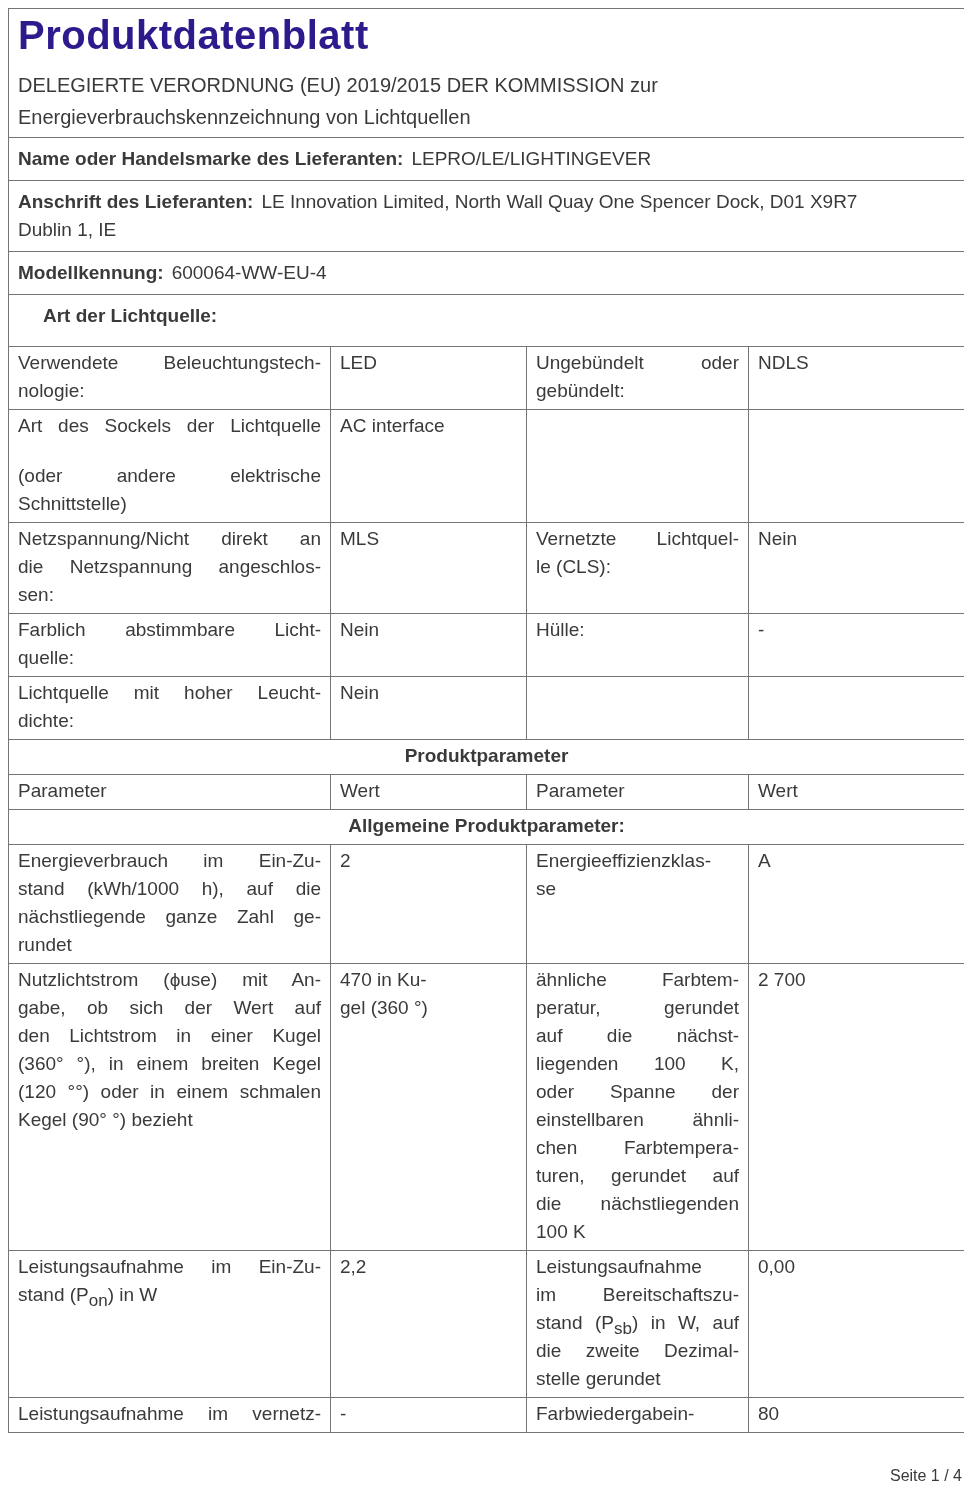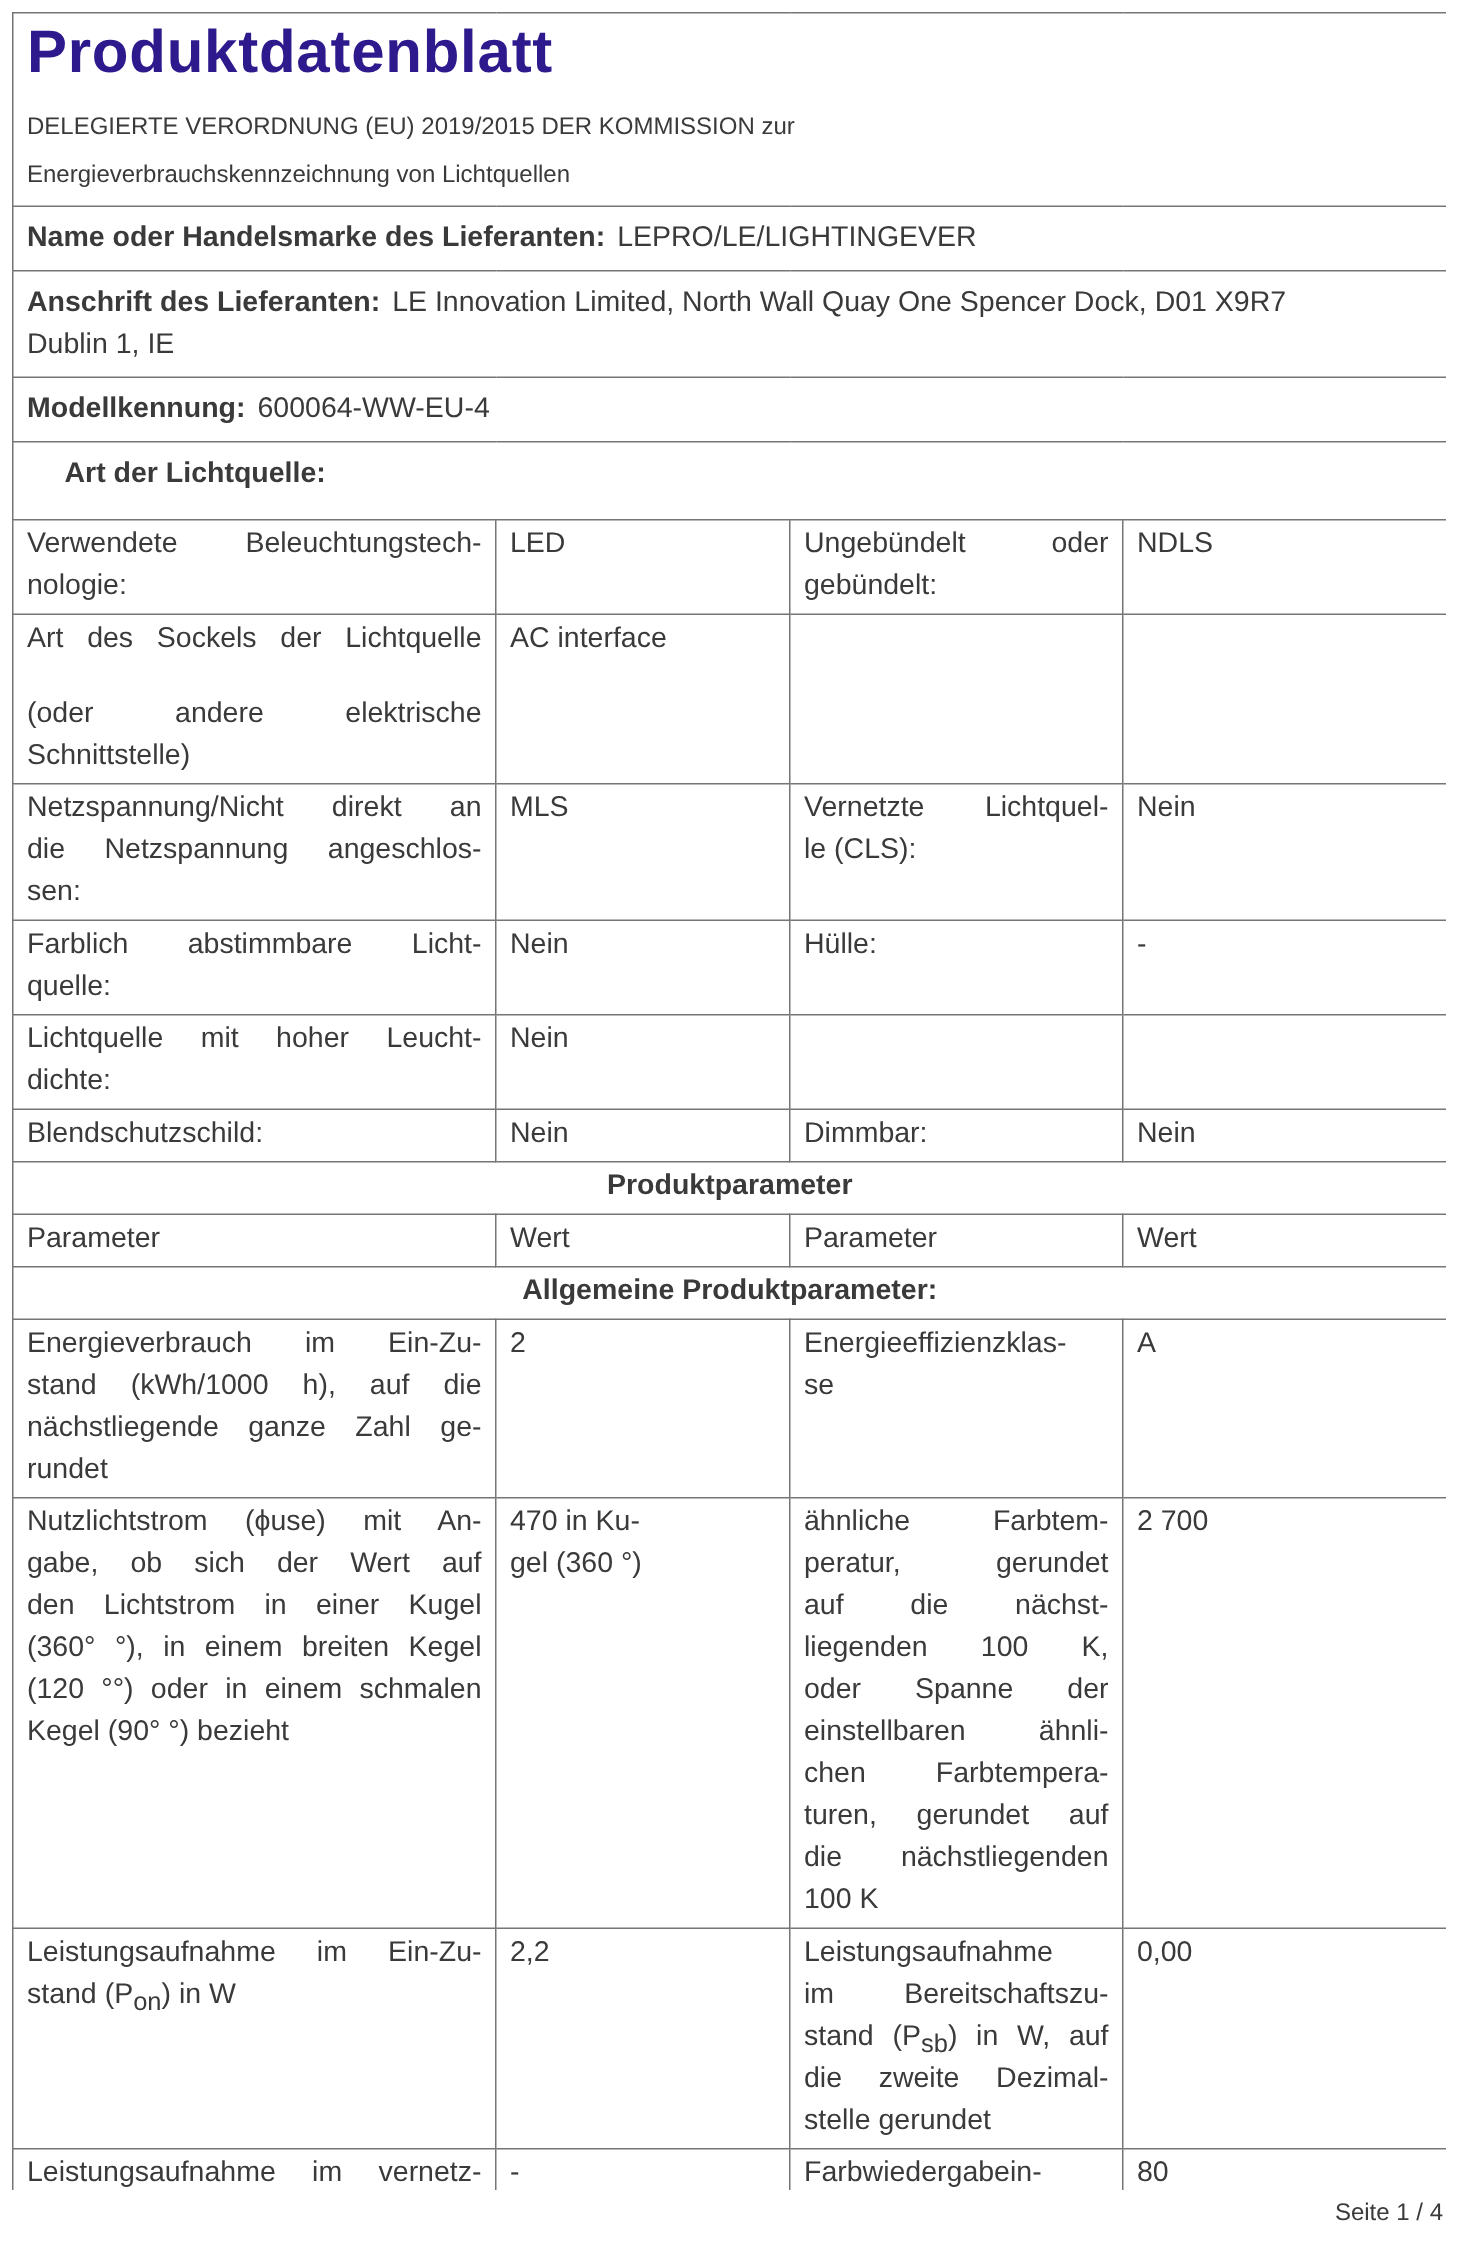--- a/index.html
+++ b/index.html
@@ -30,21 +30,21 @@
   .lbl { margin-right: 8px; text-align: right; }
   .center { text-align: left; }
   .pre { white-space: pre-line; }
   .title-cell { padding: 8px 12px 12px; }
   h1.doc-title {
     margin: 0 0 10px 0;
     font-family: "Liberation Sans", "DejaVu Sans", sans-serif;
     font-weight: bold; font-size: 40px; line-height: 48px;
     color: var(--accent, #2e1a8c); letter-spacing: 0.5px;
   }
-  .reg { font-size: 16px; line-height: 32px; color: var(--text, #3a3a3a); }
+  .reg { font-size: 20px; line-height: 32px; color: var(--text, #3a3a3a); }
   
   .ln { text-align: justify; text-align-last: justify; }
   .ln-last { text-align-last: left; }
   .ln-empty { height: 22px; }
   sub { font-size: 17px; line-height: 0; }
   .section-cell { text-align: center; font-weight: bold; }
   .row-art td { padding-bottom: 16px; padding-left: 34px; }
   .footer {
     position: absolute; right: 10px; top: 1466px;
     font-size: 16px; line-height: 20px; color: var(--text, #3a3a3a);
@@ -145,30 +145,20 @@
       </tr>
       <tr>
         <td class="p">
             <div class="ln"><span>Lichtquelle mit hoher Leucht-</span></div>
             <div class="ln ln-last"><span>dichte:</span></div>
           </td>
         <td class="center">Nein</td>
         <td class="p"></td>
         <td class="center"></td>
       </tr>
-      <tr>
-        <td class="p">
-            <div class="ln ln-last"><span>Blendschutzschild:</span></div>
-          </td>
-        <td class="center">Nein</td>
-        <td class="p">
-            <div class="ln ln-last"><span>Dimmbar:</span></div>
-          </td>
-        <td class="center">Nein</td>
-      </tr>
 
       <tr>
         <td colspan="4" class="section-cell">Produktparameter</td>
       </tr>
 
       <tr>
         <td>Parameter</td>
         <td>Wert</td>
         <td>Parameter</td>
         <td>Wert</td>

